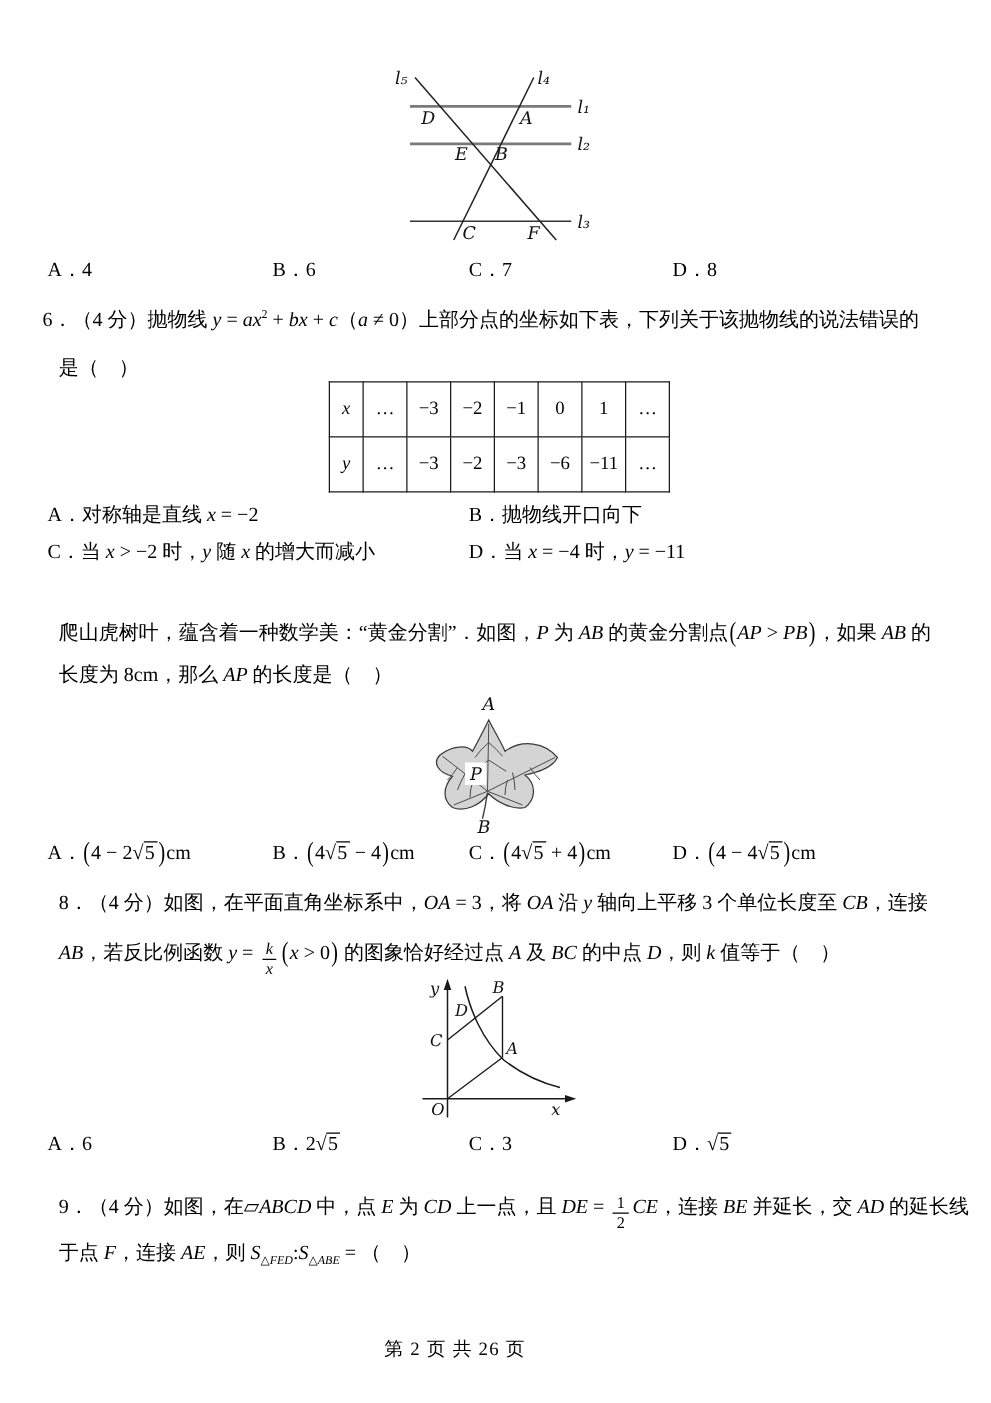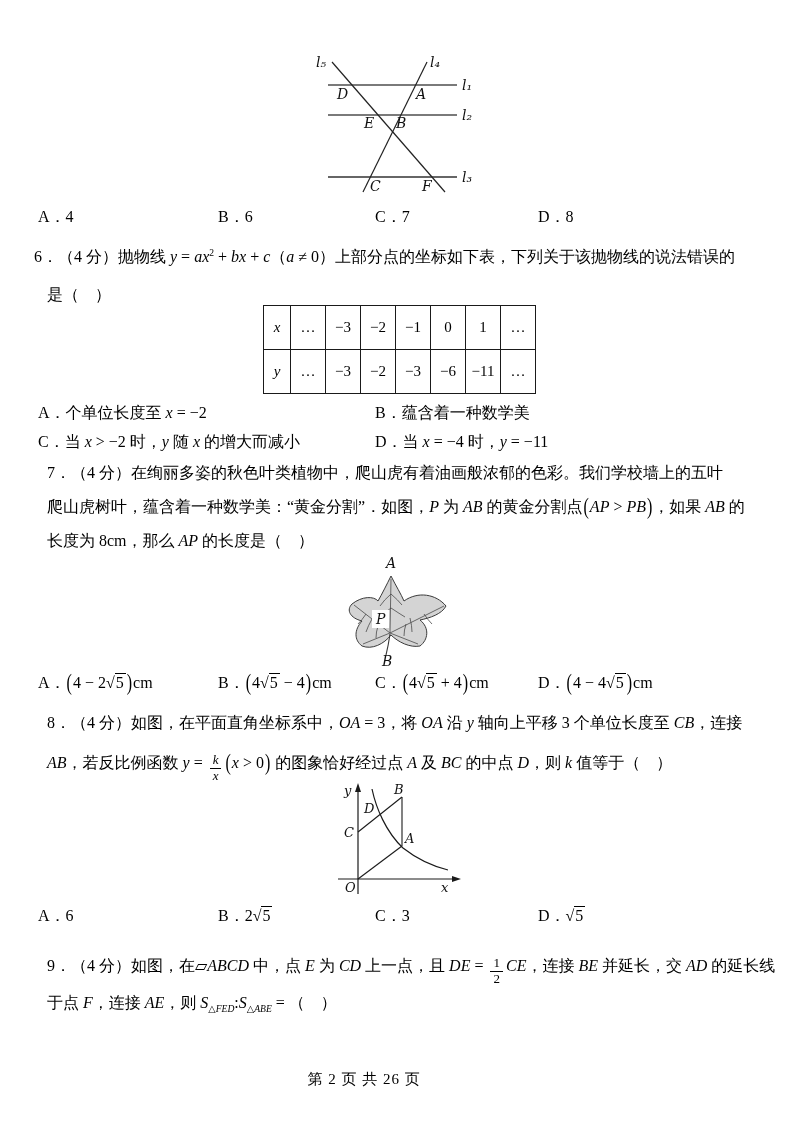--- a/index.html
+++ b/index.html
@@ -88,29 +88,28 @@
       <td class="cn">−2</td>
       <td class="cn">−3</td>
       <td class="cn">−6</td>
       <td class="cn">−11</td>
       <td class="cn">…</td>
     </tr>
   </tbody>
     </table>
 
   <div class="abs txt choices" style="top:402px">
-    <div class="choice p0"><span>A．</span><span><span>个单位长度至 </span><span class="m">x</span><span> = −2</span></span></div>
-    <div class="choice p2"><span>B．</span><span><span>蕴含着一种数学美</span></span></div>
+    <div class="choice p0"><span>A．</span><span><span>对称轴是直线 </span><span class="m">x</span><span> = −2</span></span></div>
+    <div class="choice p2"><span>B．</span><span><span>抛物线开口向下</span></span></div>
   </div>
   <div class="abs txt choices" style="top:431px">
     <div class="choice p0"><span>C．</span><span><span>当 </span><span class="m">x</span><span> &gt; −2 时，</span><span class="m">y</span><span> 随 </span><span class="m">x</span><span> 的增大而减小</span></span></div>
     <div class="choice p2"><span>D．</span><span><span>当 </span><span class="m">x</span><span> = −4 时，</span><span class="m">y</span><span> = −11</span></span></div>
   </div>
 
-  <div class="abs txt" style="left:47px;top:462px"><span>7．（4 分）在绚丽多姿的秋色叶类植物中，爬山虎有着油画般浓郁的色彩。我们学校墙上的五叶</span></div>
   <div class="abs txt" style="left:47px;top:496px"><span>爬山虎树叶，蕴含着一种数学美：“黄金分割”．如图，</span><span class="m">P</span><span> 为 </span><span class="m">AB</span><span> 的黄金分割点</span><span class="bp">(</span><span class="m">AP</span><span> &gt; </span><span class="m">PB</span><span class="bp">)</span><span>，如果 </span><span class="m">AB</span><span> 的</span></div>
   <div class="abs txt" style="left:47px;top:530px"><span>长度为 8cm，那么 </span><span class="m">AP</span><span> 的长度是（　）</span></div>
 
   <svg class="abs" style="left:338px;top:556px" width="122" height="114" viewBox="0 0 122 114">
     <path d="M53,20 C58,30 63,38 66,45 C80,35 98,38 108,50 C104,58 92,62 82,64 C92,72 90,84 82,90 C72,92 60,86 53,79 C46,88 34,94 24,90 C16,84 16,74 24,65 C12,62 8,54 14,48 C24,40 36,40 40,45 C44,38 49,28 53,20 Z" fill="#d4d4d4" stroke="#3a3a3a" stroke-width="1"></path>
     <g stroke="#4a4a4a" stroke-width="0.8" fill="none">
       <path d="M52,77 L53,23"></path>
       <path d="M52,77 L16,49"></path>
       <path d="M52,77 L106,50"></path>
       <path d="M52,77 L25,88"></path>

